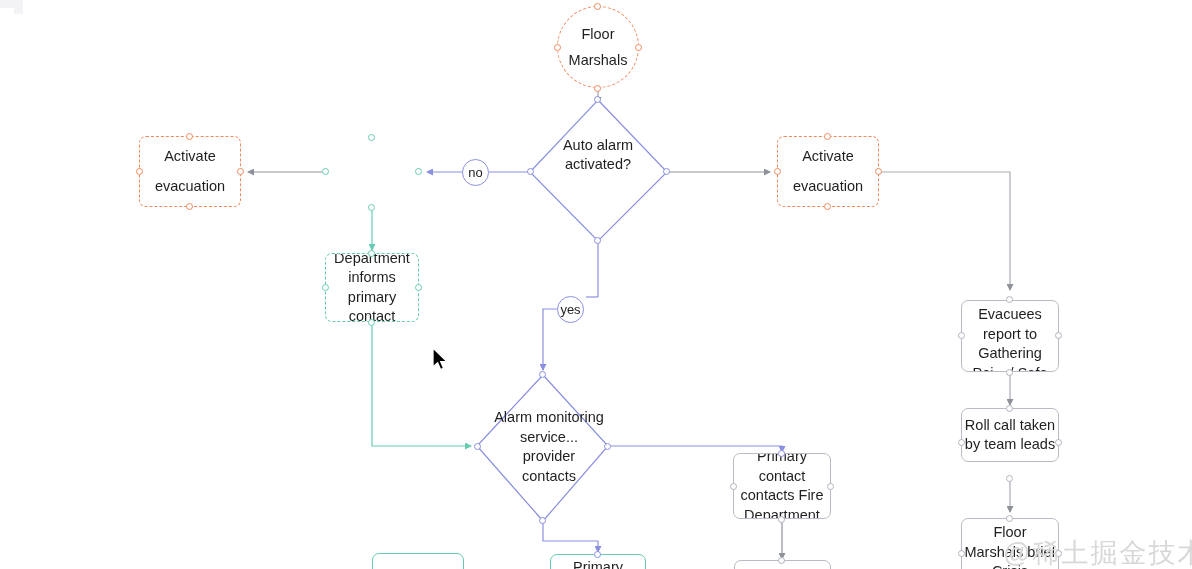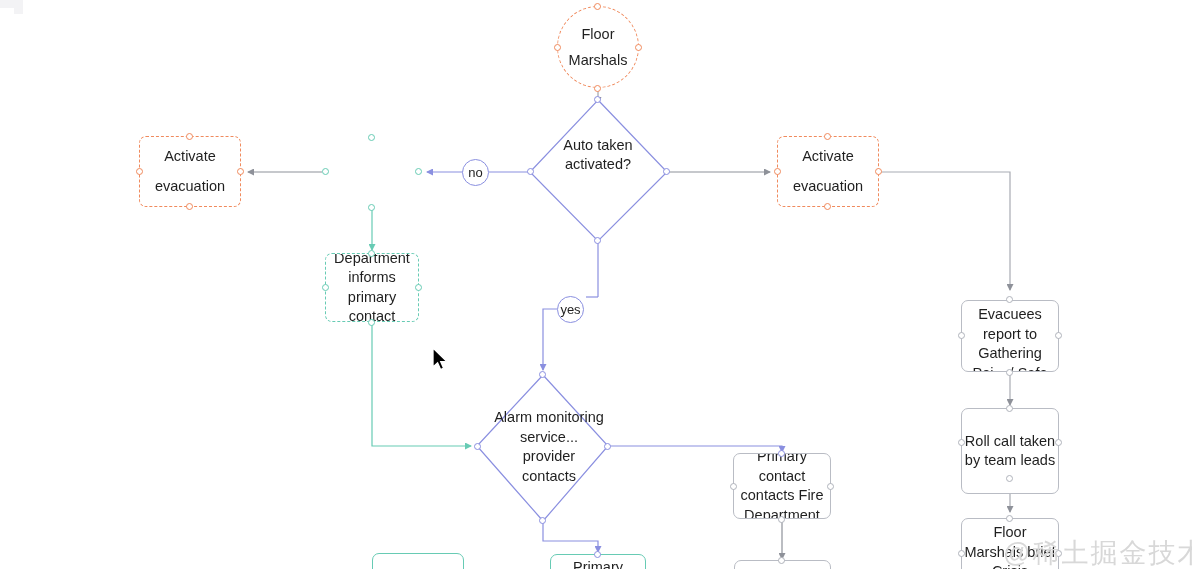--- a/index.html
+++ b/index.html
@@ -185,21 +185,21 @@
       <span>Marshals</span>
     </div>
   </div>
   <div class="port p-or" style="left:594px; top:3px;"></div>
   <div class="port p-or" style="left:554px; top:44px;"></div>
   <div class="port p-or" style="left:635px; top:44px;"></div>
   <div class="port p-or" style="left:594px; top:85px;"></div>
 
   <div class="diamond-label" style="left:531px; top:126px; width:134px; height:58px;">
     <div style="display:flex; flex-direction:column;">
-      <span>Auto taken</span>
+      <span>Auto alarm</span>
       <span>activated?</span>
     </div>
   </div>
   <div class="port p-pur" style="left:594px; top:96px;"></div>
   <div class="port p-pur" style="left:527px; top:168px;"></div>
   <div class="port p-pur" style="left:663px; top:168px;"></div>
   <div class="port p-pur" style="left:594px; top:237px;"></div>
 
   <div class="edge-badge" style="left:462px; top:159px; width:27px; height:27px;">
     <span>no</span>
@@ -245,21 +245,21 @@
   <div class="port p-or" style="left:824px; top:203px;"></div>
 
   <div class="node rect b-gray" style="left:961px; top:300px; width:98px; height:72px; padding:0 2px; align-items:flex-start;">
     <span style="padding-top:4px;">Evacuees report to Gathering Poi... / Safe Area</span>
   </div>
   <div class="port p-gray" style="left:1006px; top:296px;"></div>
   <div class="port p-gray" style="left:958px; top:332px;"></div>
   <div class="port p-gray" style="left:1055px; top:332px;"></div>
   <div class="port p-gray" style="left:1006px; top:369px;"></div>
 
-  <div class="node rect b-gray" style="left:961px; top:408px; width:98px; height:86px; padding:0 2px;">
+  <div class="node rect b-gray" style="left:961px; top:408px; width:98px; height:54px; padding:0 2px;">
     <span>Roll call taken by team leads</span>
   </div>
   <div class="port p-gray" style="left:1006px; top:405px;"></div>
   <div class="port p-gray" style="left:958px; top:439px;"></div>
   <div class="port p-gray" style="left:1055px; top:439px;"></div>
   <div class="port p-gray" style="left:1006px; top:475px;"></div>
 
   <div class="node rect b-gray" style="left:961px; top:518px; width:98px; height:72px; padding:0 2px; align-items:flex-start;">
     <span style="padding-top:4px;">Floor Marshals brief Crisis Management</span>
   </div>

